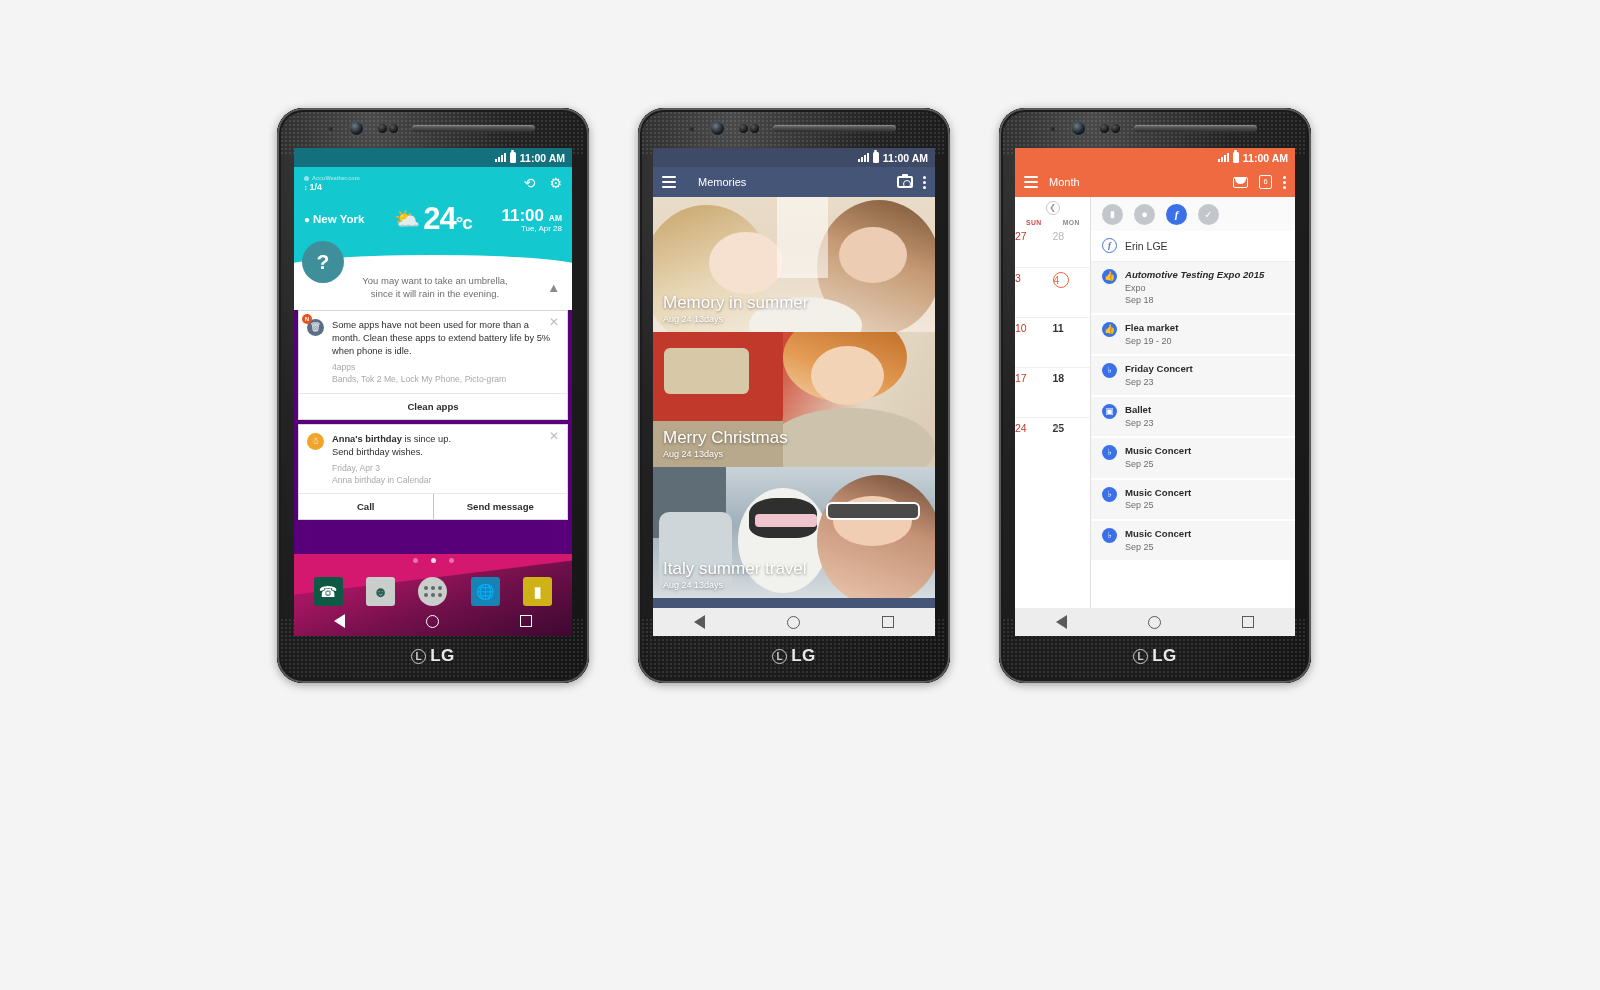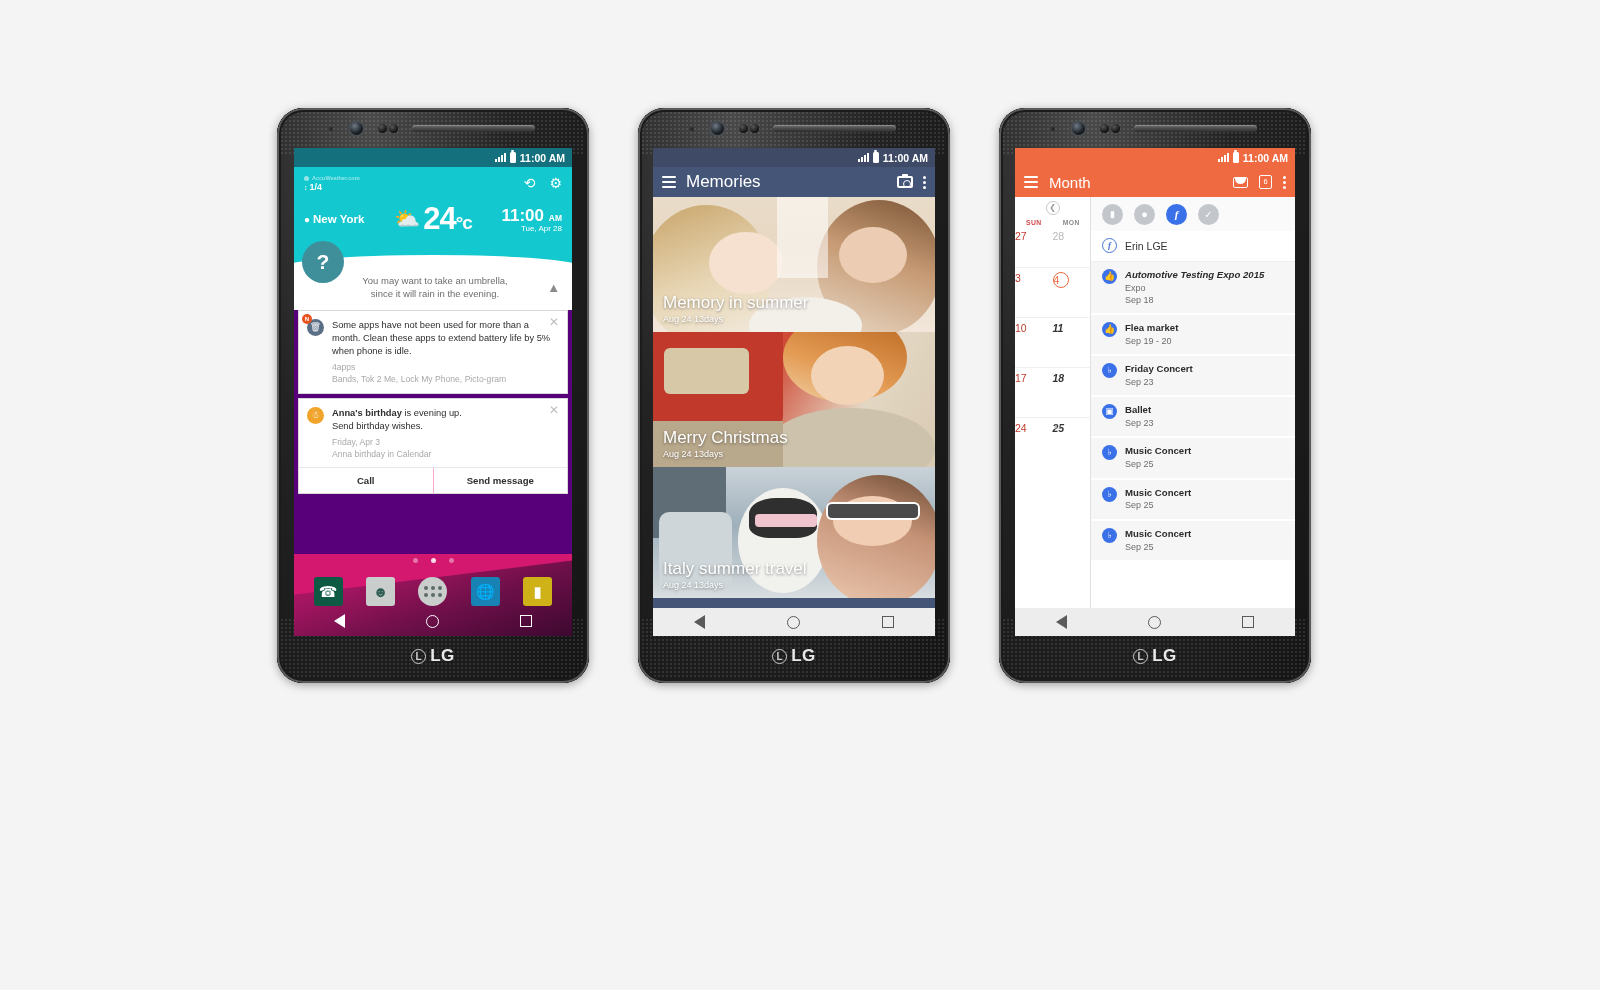--- a/index.html
+++ b/index.html
@@ -195,21 +195,21 @@
   .dark .nv-home, .dark .nv-rec { border-color: #fff; }
   .light .nv-back { border-color: transparent #5a5a5a transparent transparent; }
   .light .nv-home, .light .nv-rec { border-color: #5a5a5a; }
 
   
   .p2 .screen { background: #445577; }
   .appbar {
     height: 30px; display: flex; align-items: center; gap: 10px; padding: 0 9px;
     color: #fff;
   }
-  .appbar .title { font-size: 17px; flex: 1; }
+  .appbar .title { font-size: 11px; flex: 1; margin-left: 12px; }
   .burger { width: 14px; display: flex; flex-direction: column; gap: 3px; }
   .burger i { height: 2px; background: #fff; display: block; border-radius: 1px; }
   .cam {
     width: 16px; height: 12px; border: 2px solid #fff; border-radius: 2px;
     position: relative;
   }
   .cam:before {
     content:''; position: absolute; left: 4px; top: 2px; width: 6px; height: 6px;
     border-radius: 50%; border: 1.6px solid #fff;
   }
@@ -229,21 +229,21 @@
   .ph1 { background: linear-gradient(#e9dcc8 0%, #e6d7c2 40%, #f2e7da 100%); }
   .ph2 { background: linear-gradient(120deg, #d9cbb6 0%, #cf4a36 38%, #e3d7c3 70%, #d8c9b2 100%); }
   .ph3 { background: linear-gradient(#c9d2d8 0%, #9fb0bb 45%, #d8dde0 100%); }
   .blob { position: absolute; border-radius: 50%; }
 
   
   .p3 .screen { background: #fff; }
   .calbar { background: #ef6a41; }
   .calbar .status { color: #fff; }
   .calhead { height: 30px; display: flex; align-items: center; gap: 11px; padding: 0 9px; color: #fff; }
-  .calhead .title { flex: 1; font-size: 15px; }
+  .calhead .title { flex: 1; font-size: 11px; }
   .mailico {
     width: 15px; height: 11px; border: 1.7px solid #fff; border-radius: 2px; position: relative;
   }
   .mailico:before {
     content:''; position: absolute; left: 1px; top: 0; width: 11px; height: 6px;
     border-radius: 0 0 6px 6px; background: #fff;
   }
   .dateico {
     width: 13px; height: 14px; border: 1.6px solid #fff; border-radius: 2px;
     font-size: 7.5px; color: #fff; text-align: center; line-height: 12px;
@@ -255,21 +255,21 @@
     width: 14px; height: 14px; border-radius: 50%; border: 1px solid #c9c9c9;
     color: #9a9a9a; font-size: 8px; line-height: 12px; text-align: center;
   }
   .dowrow { display: flex; }
   .dowrow div { flex: 1; text-align: center; font-size: 6.8px; font-weight: bold; letter-spacing: .4px; }
   .dow-sun { color: #d34b4b; }
   .dow-mon { color: #8a8a8a; }
   .weekrow { display: flex; height: 50px; border-bottom: 1px solid #f0f0f0; padding-top: 4px; }
   .weekrow .cell { flex: 1; text-align: left; font-size: 10.5px; position: relative; }
   .d-sun { color: #c0392b; }
-  .d-mon { color: #333; font-weight: bold; font-style: italic; }
+  .d-mon { color: #333; font-weight: bold; }
   .d-dim { color: #b9b9b9; }
   .d-today {
     display: inline-block; width: 16px; height: 16px; line-height: 15px;
     border-radius: 50%; border: 1px solid #ef6a41; color: #ef6a41;
   }
   .minimark { position: absolute; left: 2px; top: 3px; font-size: 4.5px; color: #b3b3b3; }
   .callist { flex: 1; background: #fff; }
   .filters {
     height: 34px; display: flex; align-items: center; gap: 11px; padding: 0 11px;
     background: #fafafa;
@@ -379,31 +379,34 @@
             <div class="cicon">
               <span class="newdot">N</span>
               <span class="circle-icon ci-trash">🗑</span>
             </div>
             <div class="ctext">
               <div class="main">Some apps have not been used for more than a month. Clean these apps to extend battery life by 5% when phone is idle.</div>
               <div class="sub">4apps</div>
               <div class="sub" style="margin-top:0;">Bands, Tok 2 Me, Lock My Phone, Picto-gram</div>
             </div>
           </div>
+          <div class="cardactions">
+            <div class="act">Clean apps</div>
+          </div>
         </div>
 
         <div class="card">
           <span class="xbtn">✕</span>
           <div class="cardbody">
             <div class="cicon">
               <span class="circle-icon ci-cake">☃</span>
             </div>
             <div class="ctext">
               <div class="main">
-                <b>Anna's birthday</b><span> is evening up.</span>
+                <b>Anna's birthday</b><span> is since up.</span>
               </div>
               <div class="main">Send birthday wishes.</div>
               <div class="sub">Friday, Apr 3</div>
               <div class="sub" style="margin-top:0;">Anna birthday in Calendar</div>
             </div>
           </div>
           <div class="cardactions">
             <div class="act">Call</div>
             <div class="act">Send message</div>
           </div>

